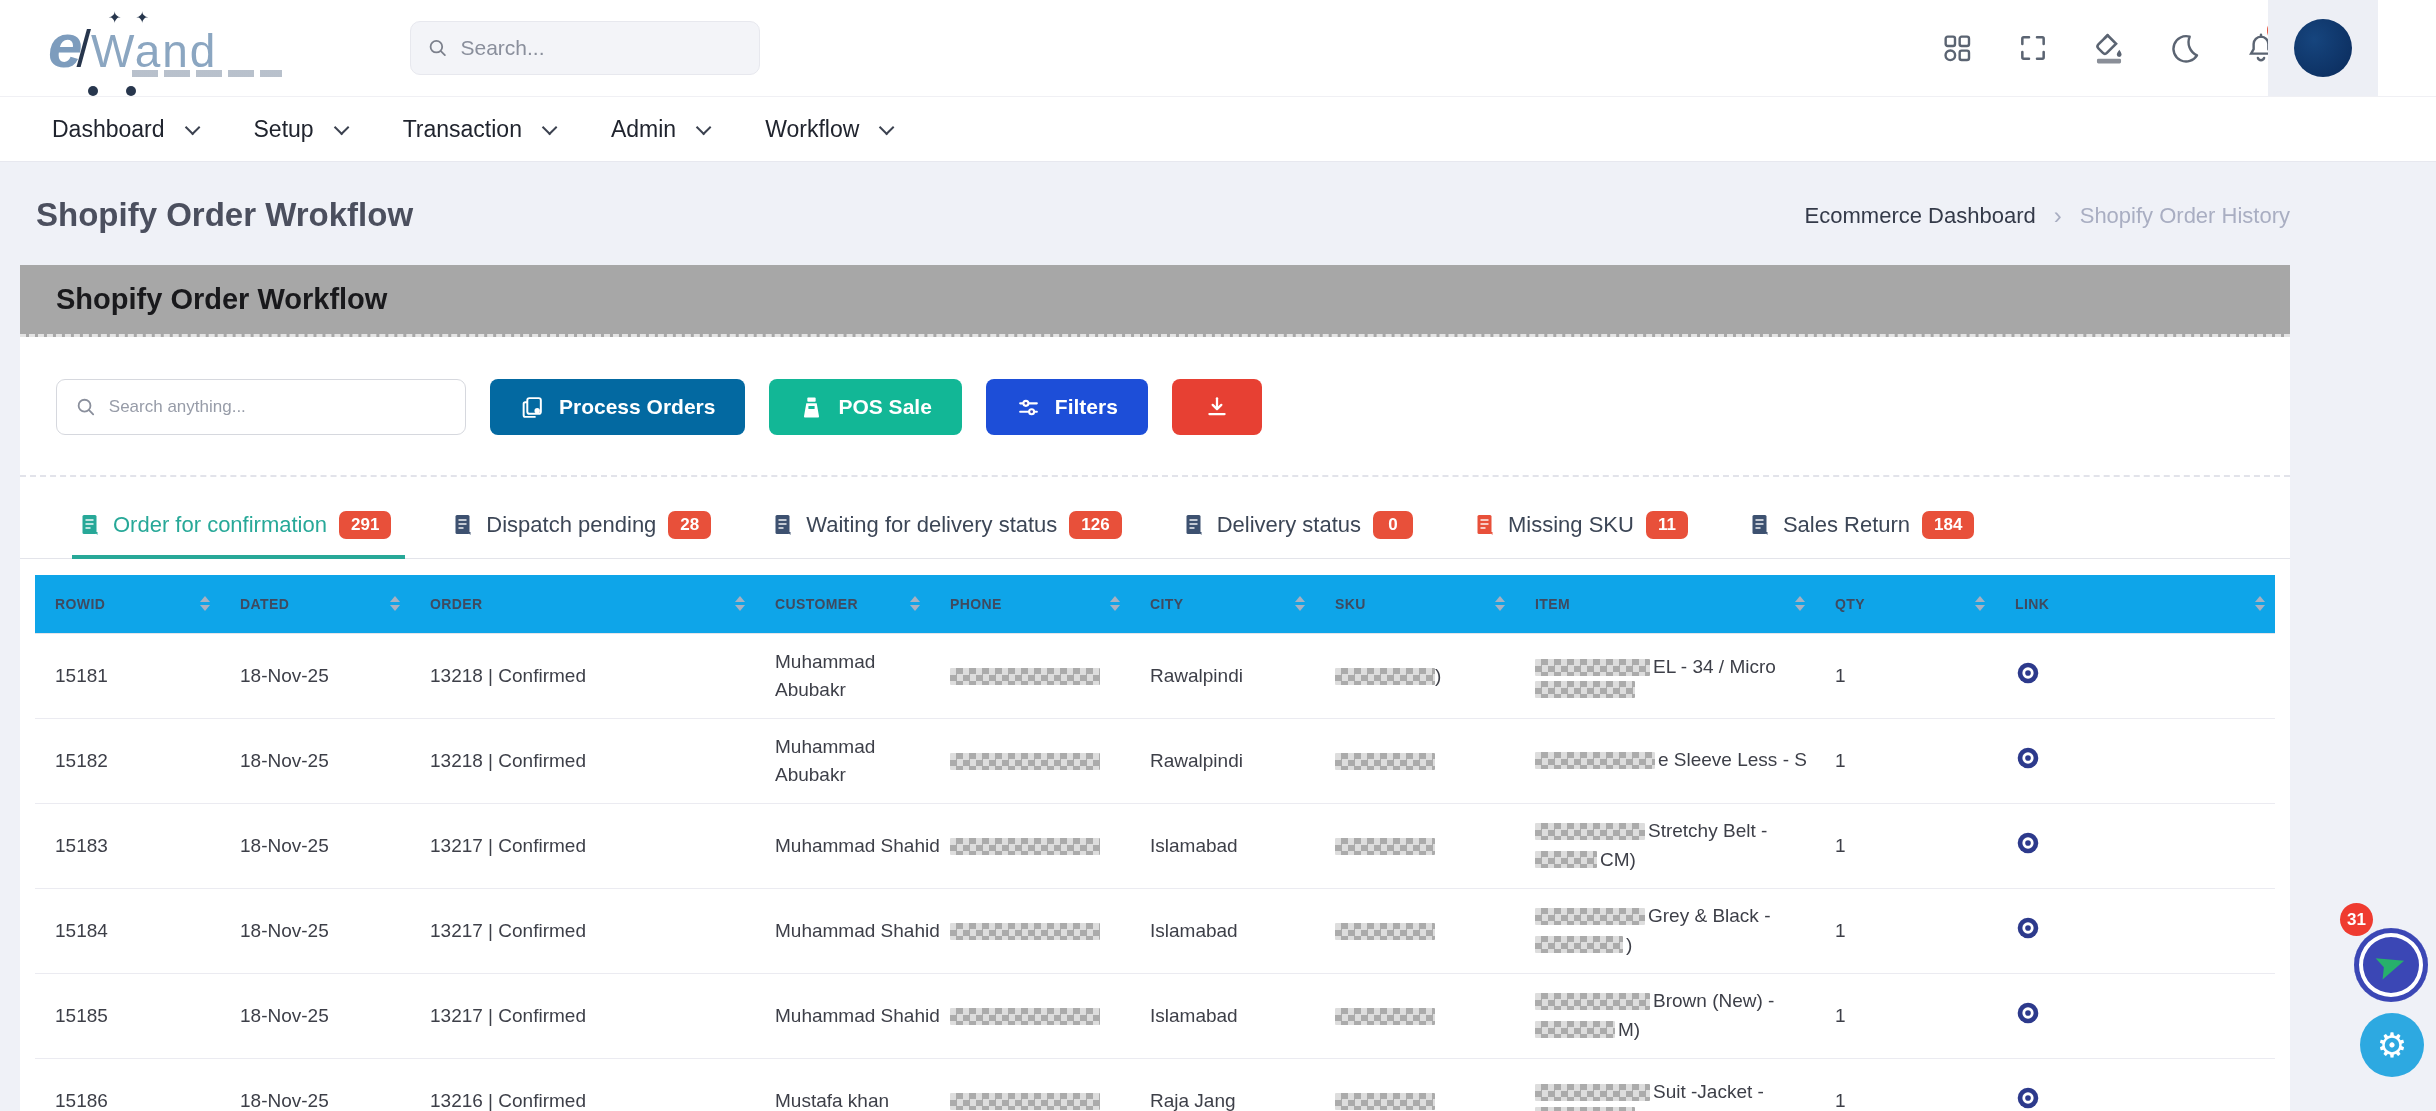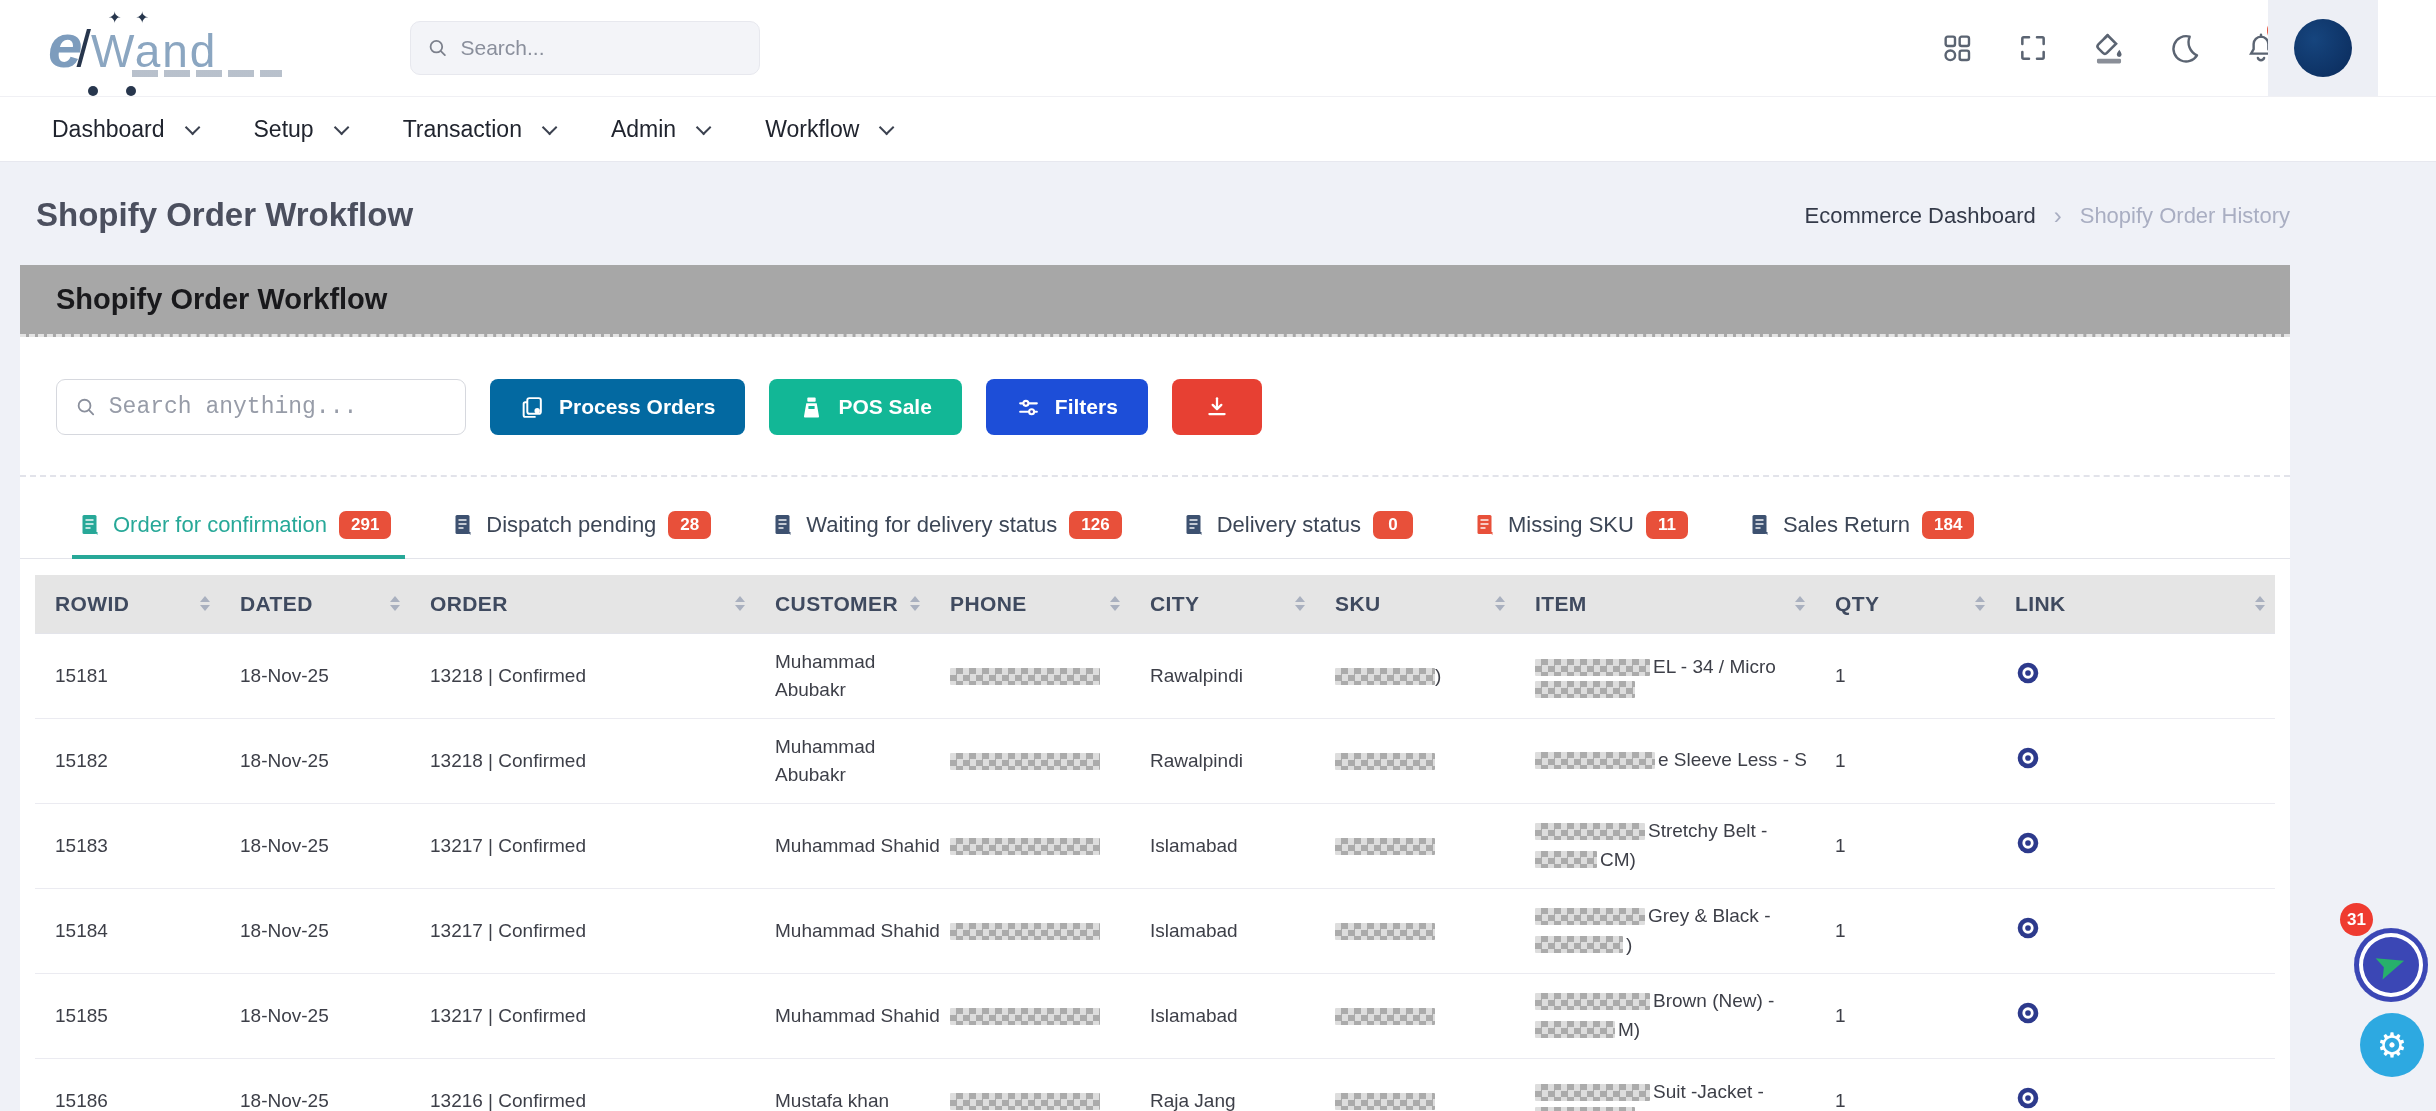--- a/index.html
+++ b/index.html
@@ -51,21 +51,21 @@
 
   
   .card { position:absolute; left:20px; top:265px; width:2270px; height:846px; background:#ffffff; overflow:hidden; }
   .banner { height:72px; background:#a7a7a7; display:flex; align-items:center; padding-left:36px;
     border-bottom:3px dashed #e3e3e3; }
   .banner-title { font-size:29px; font-weight:700; color:#19191c; }
 
   .toolbar { display:flex; align-items:center; gap:24px; padding:42px 0 0 36px; }
   .tb-search { width:410px; height:56px; border:1px solid #d6d8de; border-radius:9px;
     display:flex; align-items:center; padding:0 18px; gap:12px; background:#fff; }
-  .tb-search input { border:none; outline:none; font-size:23px; color:#be185d; width:100%; font-family:Liberation Mono, monospace; }
+  .tb-search input { border:none; outline:none; font-size:17px; color:#be185d; width:100%; font-family:Liberation Sans, sans-serif; }
   .tb-search input::placeholder { color:#979ca8; }
   .btn { height:56px; border:none; border-radius:8px; color:#fff; font-size:21px; font-weight:700;
     display:flex; align-items:center; justify-content:center; gap:14px; padding:0 30px;
     cursor:pointer; font-family:inherit; }
   .btn-blue { background:#0369a1; }
   .btn-green { background:#12b796; }
   .btn-indigo { background:#1d4ed8; }
   .btn-red { background:#e74033; width:90px; padding:0; }
 
   
@@ -73,21 +73,21 @@
     border-top:2px dashed #e2e3ea; margin-top:40px; position:relative; }
   .tabs::after { content:""; position:absolute; left:0; right:0; bottom:0; height:1px; background:#e3e4ea; }
   .tab { display:flex; align-items:center; gap:12px; padding-bottom:20px; cursor:pointer; position:relative; font-size:22px; color:#3c4656; }
   .tab .cnt { background:#e8503a; color:#fff; font-size:17px; font-weight:700; border-radius:7px;
     padding:4px 12px; min-width:40px; text-align:center; }
   .tab.active { color:#27a898; }
   .tab.active::after { content:""; position:absolute; left:-8px; right:-14px; bottom:0; height:4px; background:#27a898; z-index:1; }
 
   
   table { width:2240px; margin:16px 15px 0 15px; border-collapse:collapse; table-layout:fixed; }
-  thead th { background:#e5e5e5; height:58px; text-align:center; font-size:21px; font-weight:700;
+  thead th { background:#0ea5e9; height:58px; text-align:center; font-size:14px; font-weight:700;
     color:#3f4a5f; letter-spacing:.4px; padding:0 10px 0 20px; cursor:pointer; }
   .th-in { display:flex; align-items:center; justify-content:space-between; }
   .sort { display:inline-flex; flex-direction:column; gap:3px; align-items:center; }
   .sort i { width:0; height:0; border-left:5px solid transparent; border-right:5px solid transparent; display:block; }
   .sort .up { border-bottom:6px solid #a9b0bf; }
   .sort .dn { border-top:6px solid #a9b0bf; }
   tbody td { height:85px; border-top:1px solid #ebebf1; font-size:19px; color:#3d3f48; padding:8px 8px 8px 20px; vertical-align:middle; }
   tbody tr:first-child td { border-top:1px solid #e3e4ea; }
   .redact { display:inline-block; height:17px; border-radius:1px; vertical-align:middle;
     background:repeating-conic-gradient(#ababab 0% 25%, #dddddd 0% 50%); background-size:13px 13px; }

